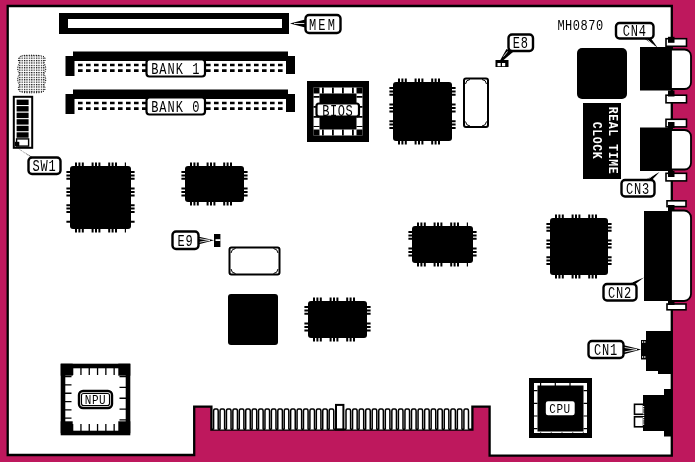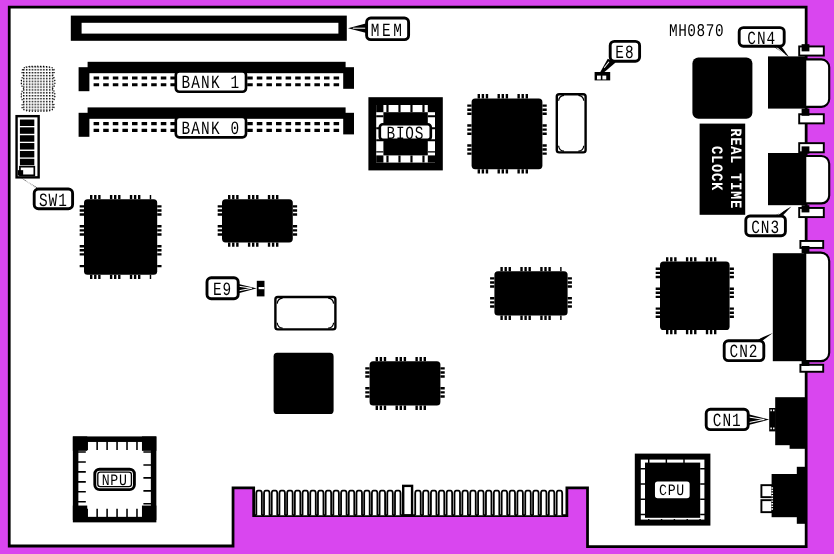--- a/index.html
+++ b/index.html
@@ -1,16 +1,16 @@
 <!DOCTYPE html>
 <html><head>
 <meta charset="utf-8">
 <style>
   html,body { margin:0; padding:0; background:#fff; }
-  #canvas { position:relative; width:695px; height:462px; background:#d946ef; }
+  #canvas { position:relative; width:695px; height:462px; background:#be185d; }
 </style>
 </head>
 <body>
 <div id="canvas">
 <svg width="695" height="462" viewBox="0 0 695 462">
 <defs>
 <pattern id="dots" width="2.4" height="2.4" patternUnits="userSpaceOnUse">
 <rect x="0" y="0" width="1.2" height="1.2" fill="#000"></rect>
 </pattern>
 </defs>

